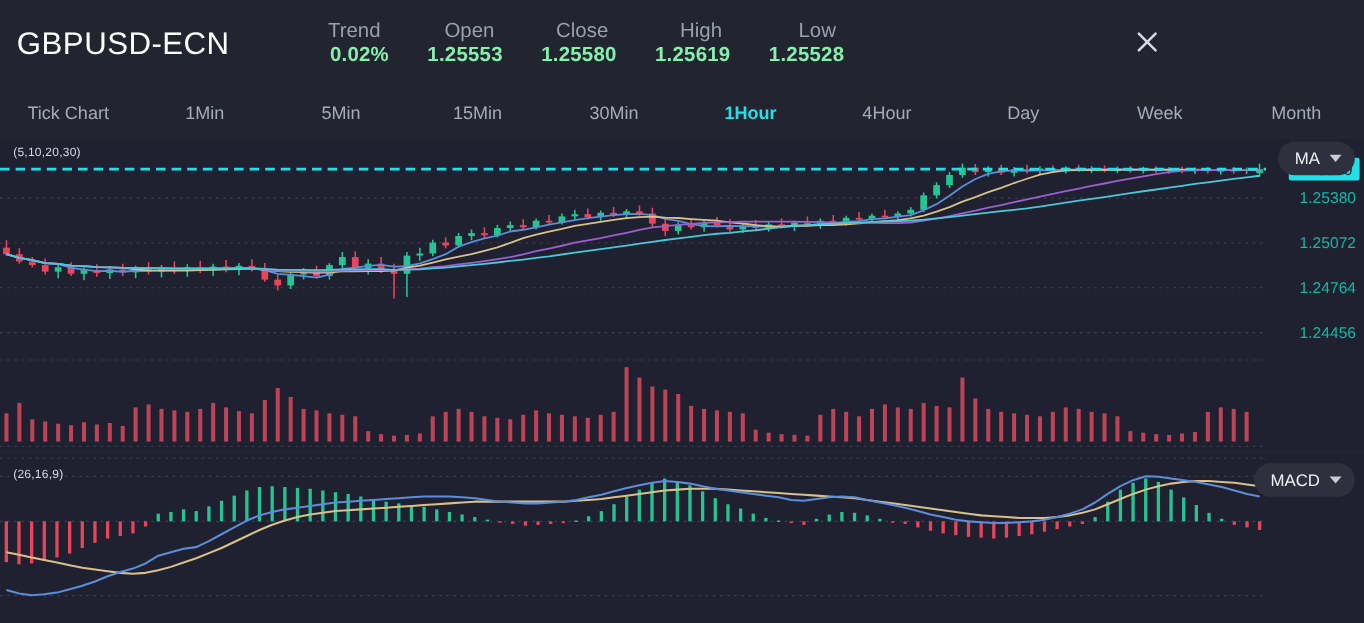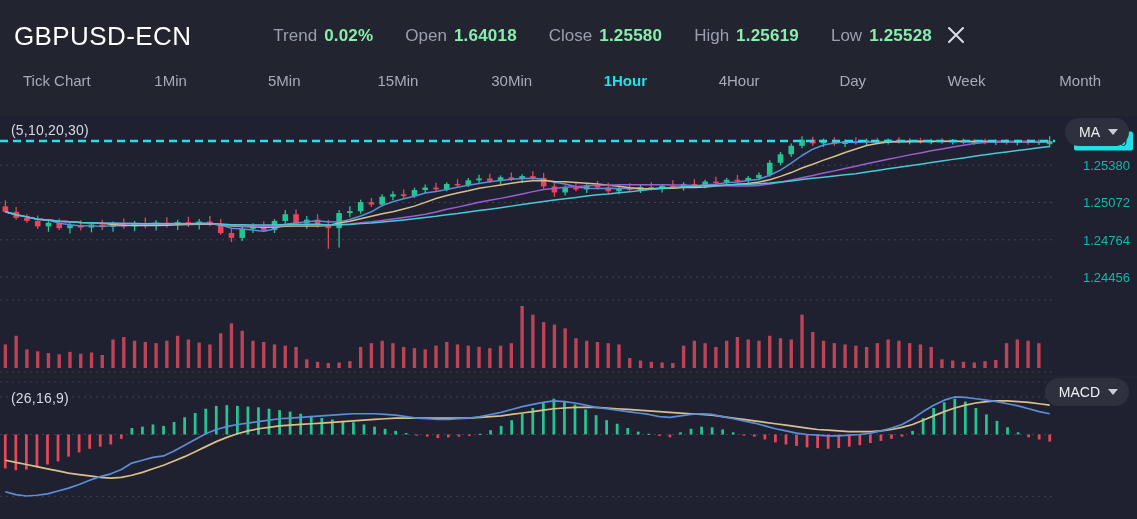--- a/index.html
+++ b/index.html
@@ -14,66 +14,66 @@
   
   .header {
     position: absolute; top: 0; left: 0; width: 989px; height: 72px;
     display: flex; align-items: center;
   }
   .symbol {
     color: #ffffff; font-size: 26px; letter-spacing: 0.4px;
     margin-left: 14px; font-weight: 400; white-space: nowrap;
   }
   .stats { display: flex; align-items: baseline; margin-left: 82px; }
-  .stat { display: flex; align-items: flex-end; margin-right: 32px; white-space: nowrap; }
+  .stat { display: flex; align-items: flex-end; margin-right: 32px; white-space: nowrap; flex-direction: column; }
   .stat-label { color: #9a9fb0; font-size: 17px; margin-right: 7px; }
   .stat-value { color: #86efac; font-size: 17px; font-weight: 700; letter-spacing: 0.2px; }
   .close-btn {
     position: absolute; right: 16px; top: 18px;
     width: 34px; height: 34px; cursor: pointer;
     display: flex; align-items: center; justify-content: center;
   }
   .close-btn svg { display: block; }
 
   
   .tabs {
     position: absolute; top: 72px; left: 0; width: 1137px; height: 44px;
-    display: flex; align-items: flex-start;
+    display: flex; align-items: center;
   }
   .tab {
     flex: 1 1 0; text-align: center; color: #a6abba; font-size: 15px;
     cursor: pointer; user-select: none; white-space: nowrap;
   }
   .tab.active { color: #23e0e8; font-weight: 700; }
 
   
   .chart-wrap { position: absolute; top: 116px; left: 0; width: 1137px; height: 403px; }
   .pane { position: absolute; left: 0; width: 1137px; }
   .pane-main { top: 0; height: 260px; }
   .pane-macd { top: 262px; height: 141px; }
 
   .pane-label {
     position: absolute; left: 11px; top: 6px; z-index: 6;
-    color: #d6d9e2; font-size: 14px; letter-spacing: 0.2px;
+    color: #d6d9e2; font-size: 10px; letter-spacing: 0.2px;
   }
   .macd-label { top: 12px; }
 
   .ind-btn {
     position: absolute; right: 8px; z-index: 7;
     background: #2e313d; border-radius: 16px;
     height: 28px; padding: 0 11px 0 14px;
     display: flex; align-items: center; gap: 8px;
     color: #eef0f5; font-size: 14px; cursor: pointer; user-select: none;
   }
   .ind-btn .caret {
     width: 0; height: 0; border-left: 5px solid transparent;
     border-right: 5px solid transparent; border-top: 6px solid #c8ccd8;
   }
   .ma-btn { top: 2px; }
-  .macd-btn { top: 0px; }
+  .macd-btn { top: 8px; }
 
   svg.plot { position: absolute; left: 0; top: 0; display: block; }
 
   
   .axis { position: absolute; right: 0; width: 82px; height: 100%; z-index: 5; }
   .axis-tick {
     position: absolute; right: 7px; color: #14b8a6; font-size: 13px;
     transform: translateY(-50%); white-space: nowrap;
   }
   .price-badge {
@@ -89,21 +89,21 @@
 
   <div class="header">
     <div class="symbol">GBPUSD-ECN</div>
     <div class="stats">
       <div class="stat">
         <span class="stat-label">Trend</span>
         <span class="stat-value">0.02%</span>
       </div>
       <div class="stat">
         <span class="stat-label">Open</span>
-        <span class="stat-value">1.64018</span>
+        <span class="stat-value">1.25553</span>
       </div>
       <div class="stat">
         <span class="stat-label">Close</span>
         <span class="stat-value">1.25580</span>
       </div>
       <div class="stat">
         <span class="stat-label">High</span>
         <span class="stat-value">1.25619</span>
       </div>
       <div class="stat">

